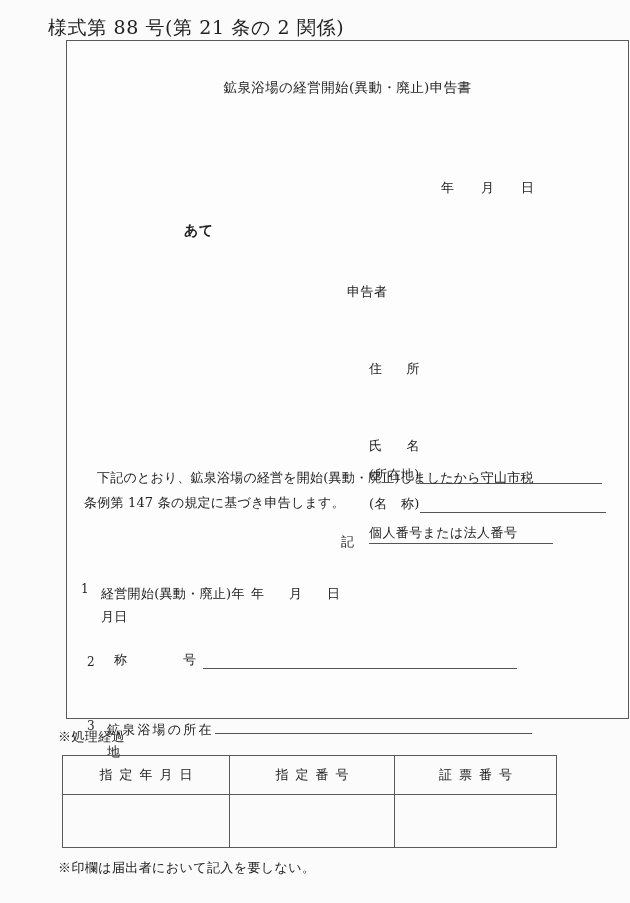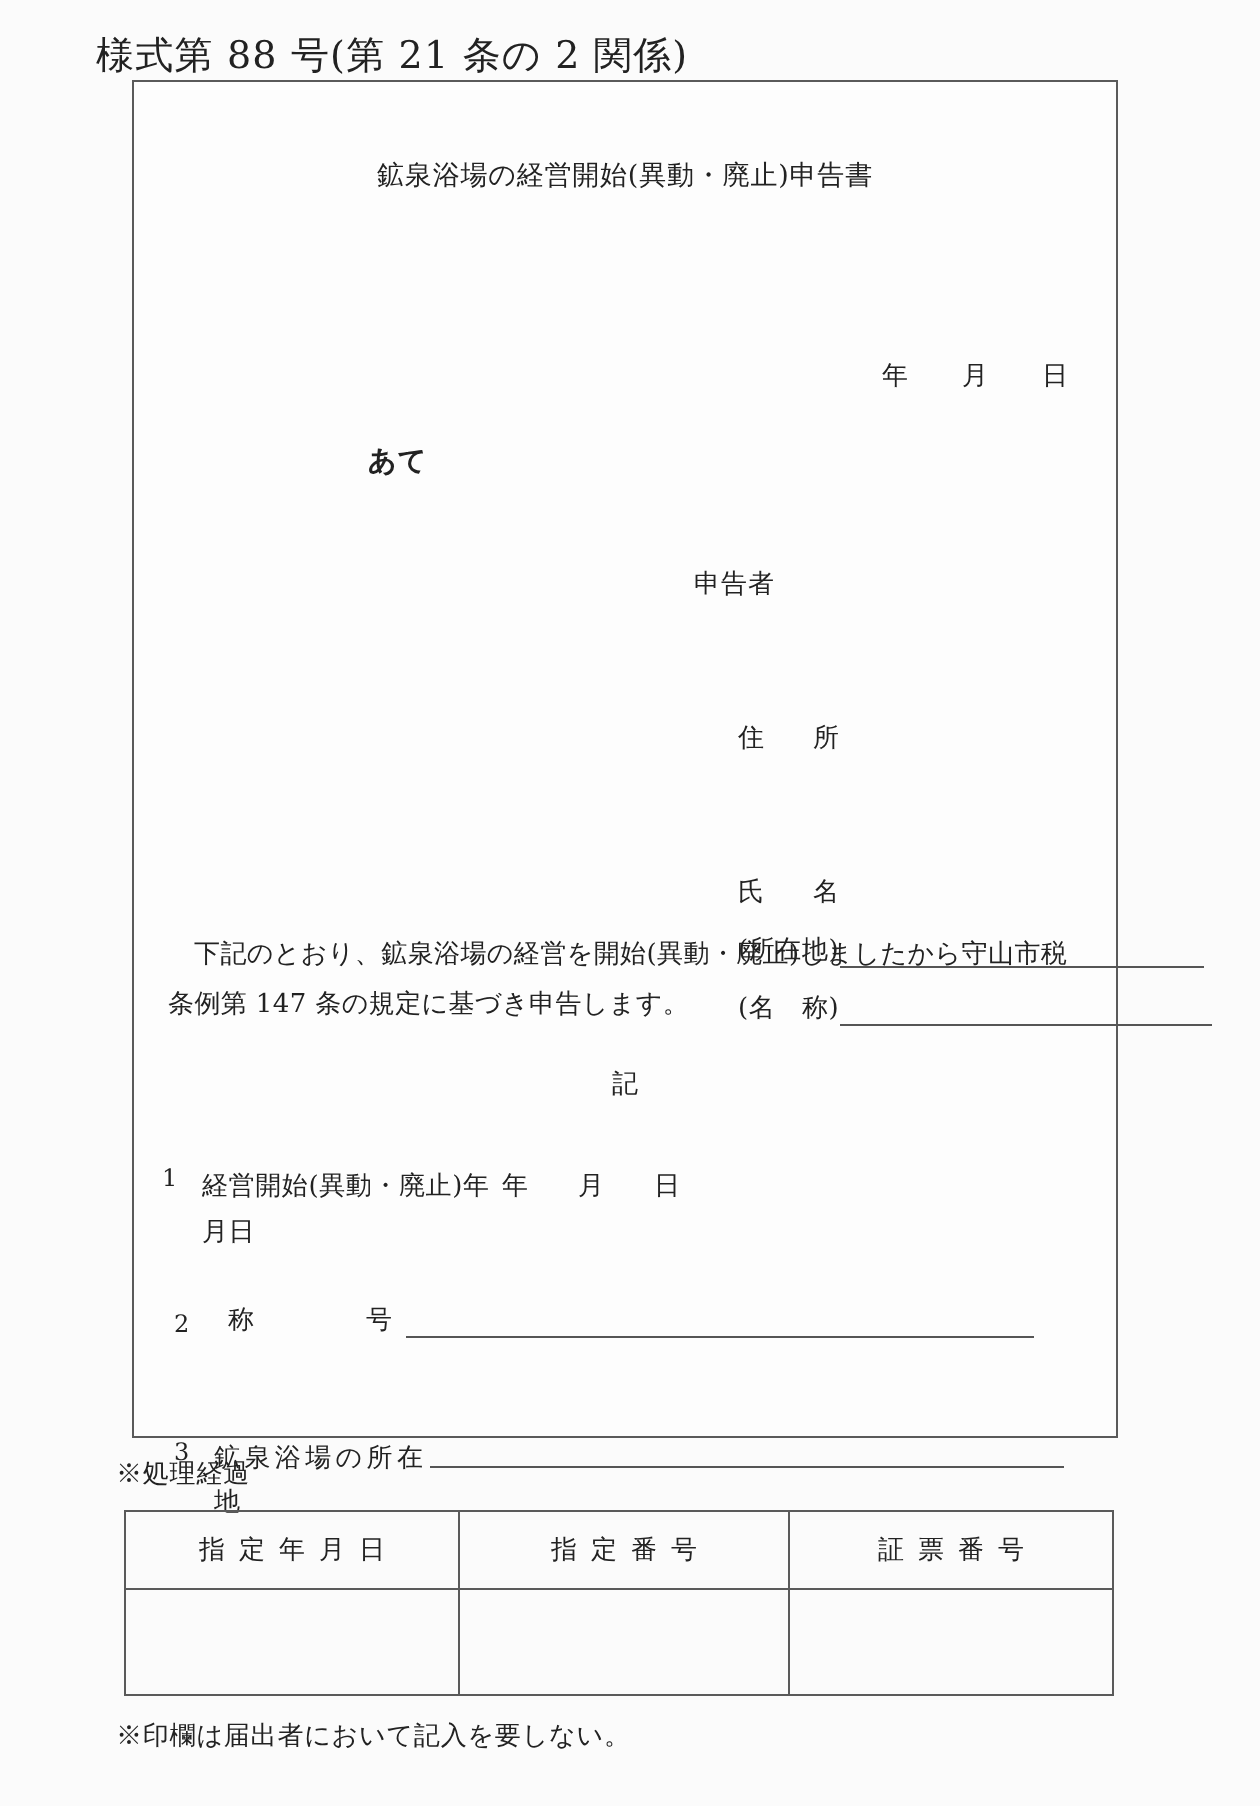--- a/index.html
+++ b/index.html
@@ -25,21 +25,21 @@
     font-size: 19px;
     letter-spacing: 0.6px;
     white-space: nowrap;
   }
 
   
   .main-box {
     position: absolute;
     left: 66px;
     top: 40px;
-    width: 493px;
+    width: 563px;
     height: 679px;
     border: 1px solid #5a5a5a;
     box-sizing: border-box;
     background: #fdfdfd;
   }
 
   .doc-title {
     position: absolute;
     left: 0;
     right: 0;
@@ -236,20 +236,23 @@
     <div class="row">
       <span class="paren">(所在地)</span>
         <span class="rule rule-w180"></span>
     </div>
 
     <div class="row">
       <span class="paren">(名　称)</span>
         <span class="rule rule-w185"></span>
     </div>
 
+    <div class="row">
+      <span class="underlined-id">個人番号または法人番号</span>
+    </div>
   </div>
 
   <div class="body-par">下記のとおり、鉱泉浴場の経営を開始(異動・廃止)しましたから守山市税条例第 147 条の規定に基づき申告します。</div>
 
   <div class="ki-mark">記</div>
 
   <div class="item item-1">
     <span class="num">1</span>
     <span class="it-label">経営開始(異動・廃止)年月日</span>
     <span class="it-dates"><span class="dseg">年</span><span class="dseg">月</span><span class="dseg last">日</span></span>

